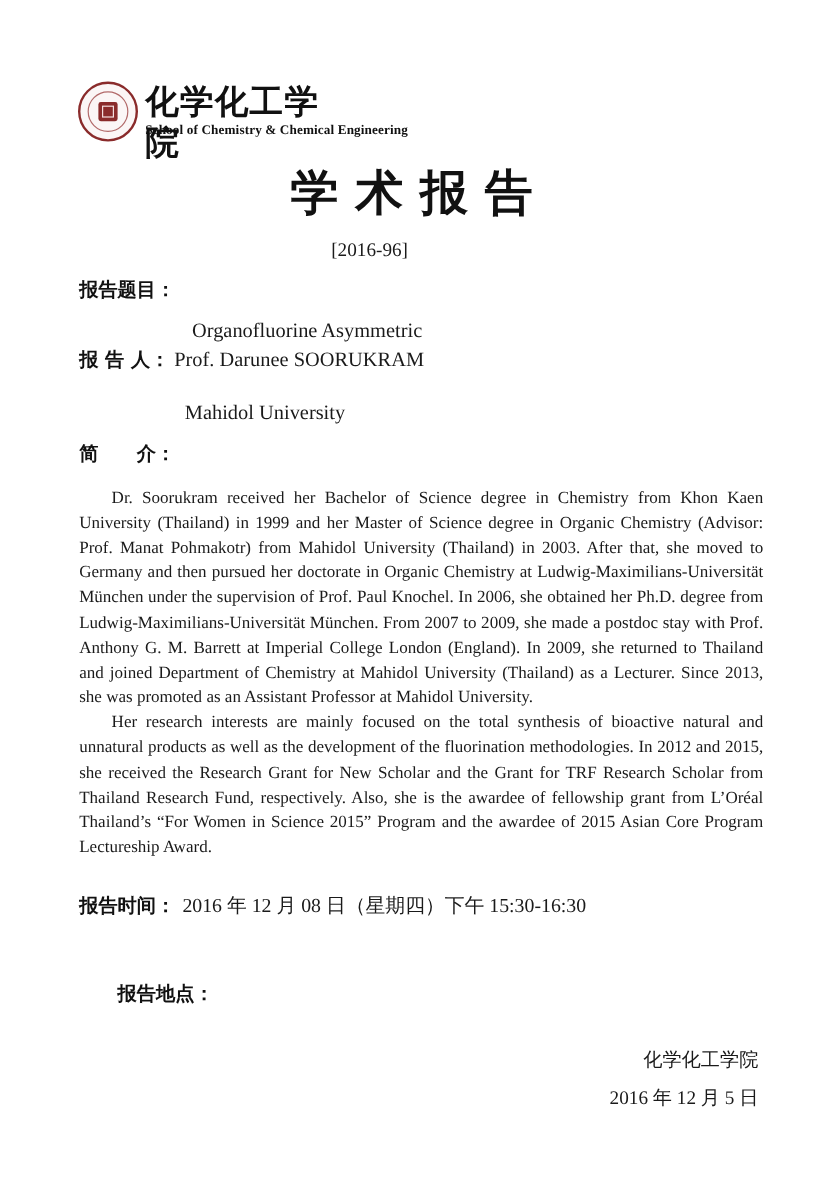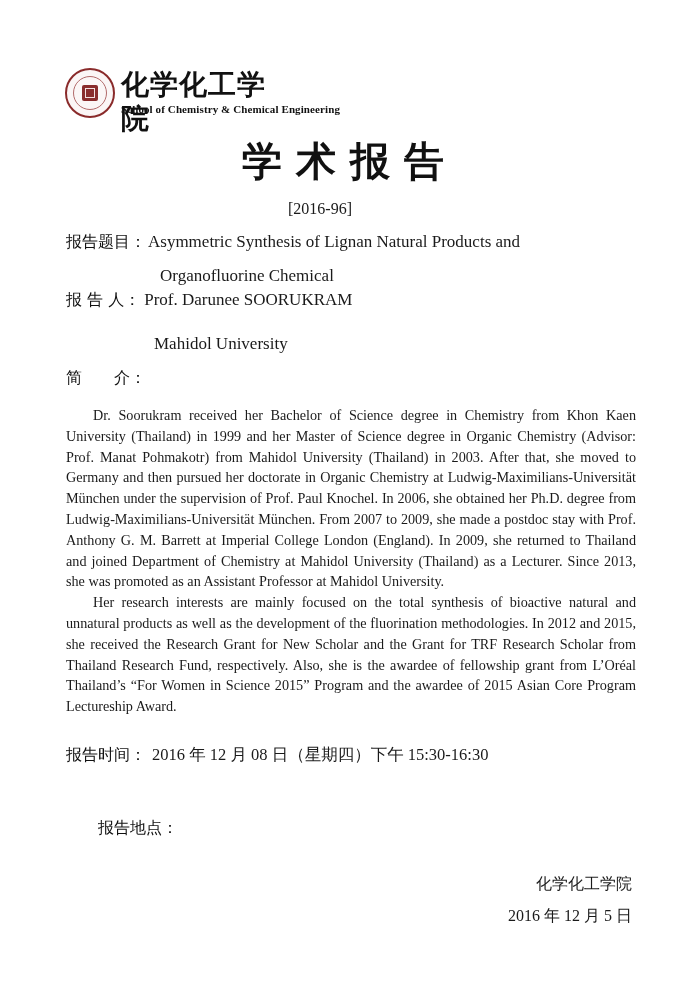--- a/index.html
+++ b/index.html
@@ -16,23 +16,23 @@
                  border-radius: 2px; }
     .seal-core::after { content: ""; position: absolute; left: 3px; top: 3px; width: 10px; height: 10px;
                  border: 1px solid #f3dede; box-sizing: border-box; }
     .logo-cn { position: absolute; left: 56px; top: 2px; font-family: "DejaVu Sans", sans-serif;
                font-size: 28px; font-weight: bold; letter-spacing: 1px; color: #111; line-height: 34px; }
     .logo-en { position: absolute; left: 56px; top: 37px; font-size: 11px; font-weight: bold; color: #111;
                white-space: nowrap; letter-spacing: 0.1px; }
     
     .title { left: 0; width: 700px; top: 133px; text-align: center; font-family: "DejaVu Serif", serif;
              font-size: 40px; font-weight: bold; letter-spacing: 14px; line-height: 56px; color: #111; }
-    .code { left: 16px; width: 608px; top: 199px; text-align: center; font-size: 16px; line-height: 20px; }
+    .code { left: 4px; width: 608px; top: 199px; text-align: center; font-size: 16px; line-height: 20px; }
     
-    .lbl { font-family: "DejaVu Sans", sans-serif; font-weight: normal; font-size: 16px; color: #111; }
+    .lbl { font-family: "DejaVu Sans", sans-serif; font-weight: bold; font-size: 16px; color: #111; }
     .val { font-size: 17px; line-height: 22px; white-space: nowrap; }
     .row { left: 66px; height: 24px; display: flex; align-items: center; }
     
     .bio { left: 66px; width: 570px; top: 405px; font-size: 14.2px; line-height: 20.8px; text-align: justify; }
     .bio p { margin: 0; text-indent: 27px; }
     
     .info { left: 66px; display: flex; align-items: center; height: 24px; }
     .info .val { font-family: "Liberation Serif", "DejaVu Serif", serif; font-size: 16.5px; }
     .sign { right: 68px; text-align: right; font-size: 16px; line-height: 22px; white-space: nowrap; }
   </style>
@@ -46,24 +46,23 @@
   </div>
   <div class="logo-cn">化学化工学院</div>
   <div class="logo-en">School of Chemistry &amp; Chemical Engineering</div>
 </div>
 
 <div class="abs title">学术报告</div>
 <div class="abs code">[2016-96]</div>
 
 <div class="abs row" style="top:230px;">
   <span class="lbl">报告题目：</span>
-  <span class="val" style="margin-left:2px;">Asymmetric Synthesis of Lignan Natural Products and</span>
 </div>
 <div class="abs row" style="top:264px; left:160px;">
-  <span class="val">Organofluorine Chemical</span>
+  <span class="val">Organofluorine Asymmetric</span>
 </div>
 
 <div class="abs row" style="top:288px;">
   <span class="lbl">报 告 人：</span>
   <span class="val" style="margin-left:4px;">Prof. Darunee SOORUKRAM</span>
 </div>
 <div class="abs row" style="top:332px; left:154px;">
   <span class="val">Mahidol University</span>
 </div>
 

